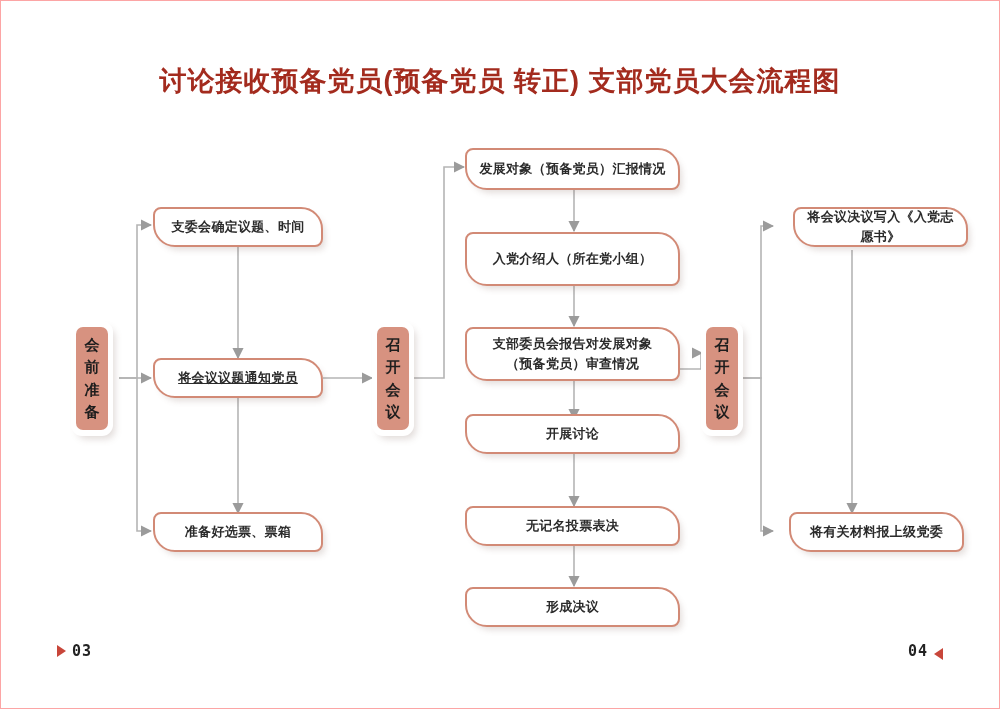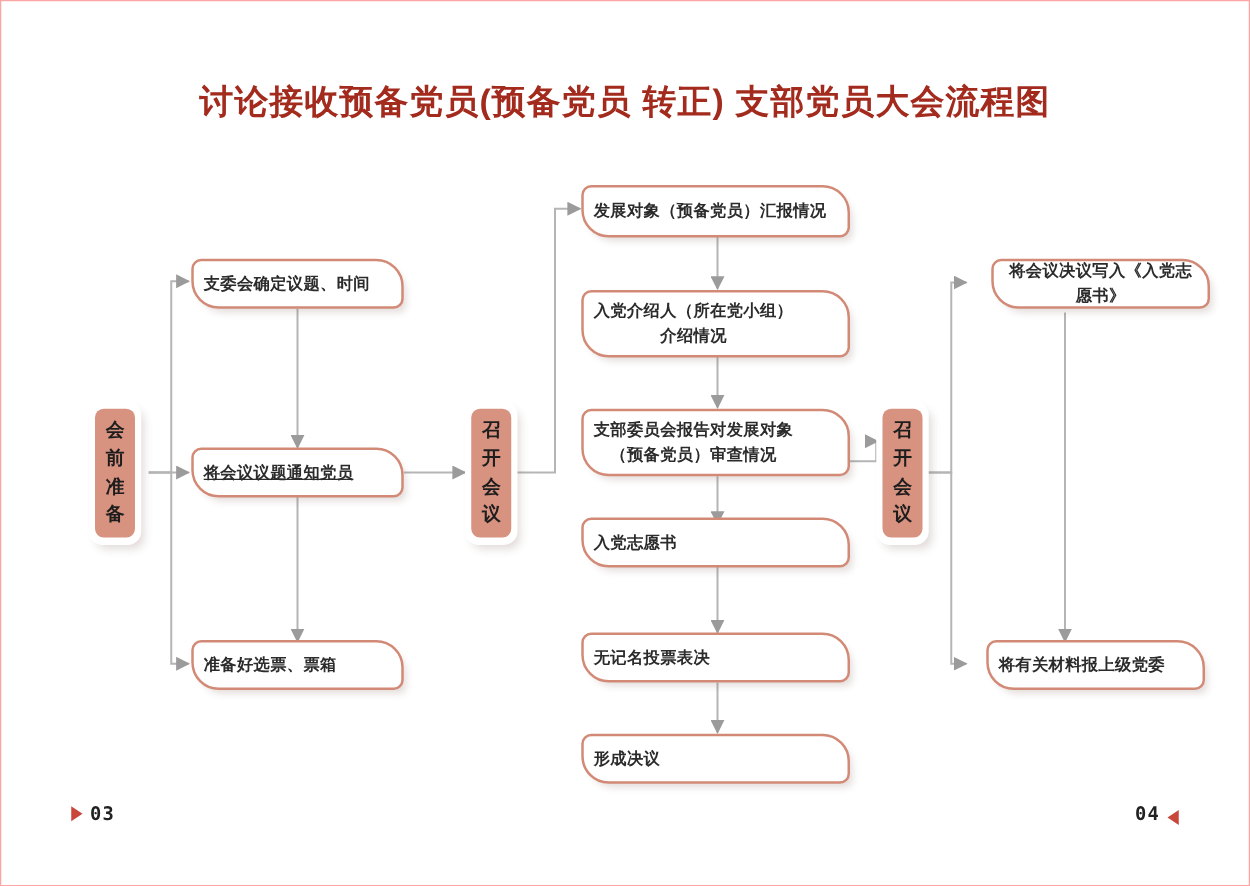--- a/index.html
+++ b/index.html
@@ -35,21 +35,21 @@
     pointer-events:none;
   }
 
   
   .node{
     position:absolute;
     box-sizing:border-box;
     background:#ffffff;
     border:2.5px solid #d28a76;
     border-radius:8px 22px 8px 22px;
-    display:flex;align-items:center;justify-content:flex-start;
+    display:flex;align-items:center;justify-content:center;
     text-align:center;
     font-size:13px;
     font-weight:bold;
     color:#2b2b2b;
     line-height:1.55;
     letter-spacing:0.3px;
     box-shadow:4px 5px 6px -2px rgba(120,90,80,0.20);
     padding:2px 8px;
   }
   .node span{display:block;}
@@ -180,33 +180,32 @@
     <span>准备好选票、票箱</span>
   </div>
 
   <div class="node" style="left:464px; top:147px; width:215px; height:42px;">
     <span>发展对象（预备党员）汇报情况</span>
   </div>
 
   <div class="node" style="left:464px; top:231px; width:215px; height:54px;">
     <div>
       <span>入党介绍人（所在党小组）</span>
-      <span>介绍情况</span>
     </div>
   </div>
 
   <div class="node" style="left:464px; top:326px; width:215px; height:54px;">
     <div>
       <span>支部委员会报告对发展对象</span>
       <span>（预备党员）审查情况</span>
     </div>
   </div>
 
   <div class="node" style="left:464px; top:413px; width:215px; height:40px;">
-    <span>入党志愿书</span>
+    <span>开展讨论</span>
   </div>
 
   <div class="node" style="left:464px; top:505px; width:215px; height:40px;">
     <span>无记名投票表决</span>
   </div>
 
   <div class="node" style="left:464px; top:586px; width:215px; height:40px;">
     <span>形成决议</span>
   </div>
 

